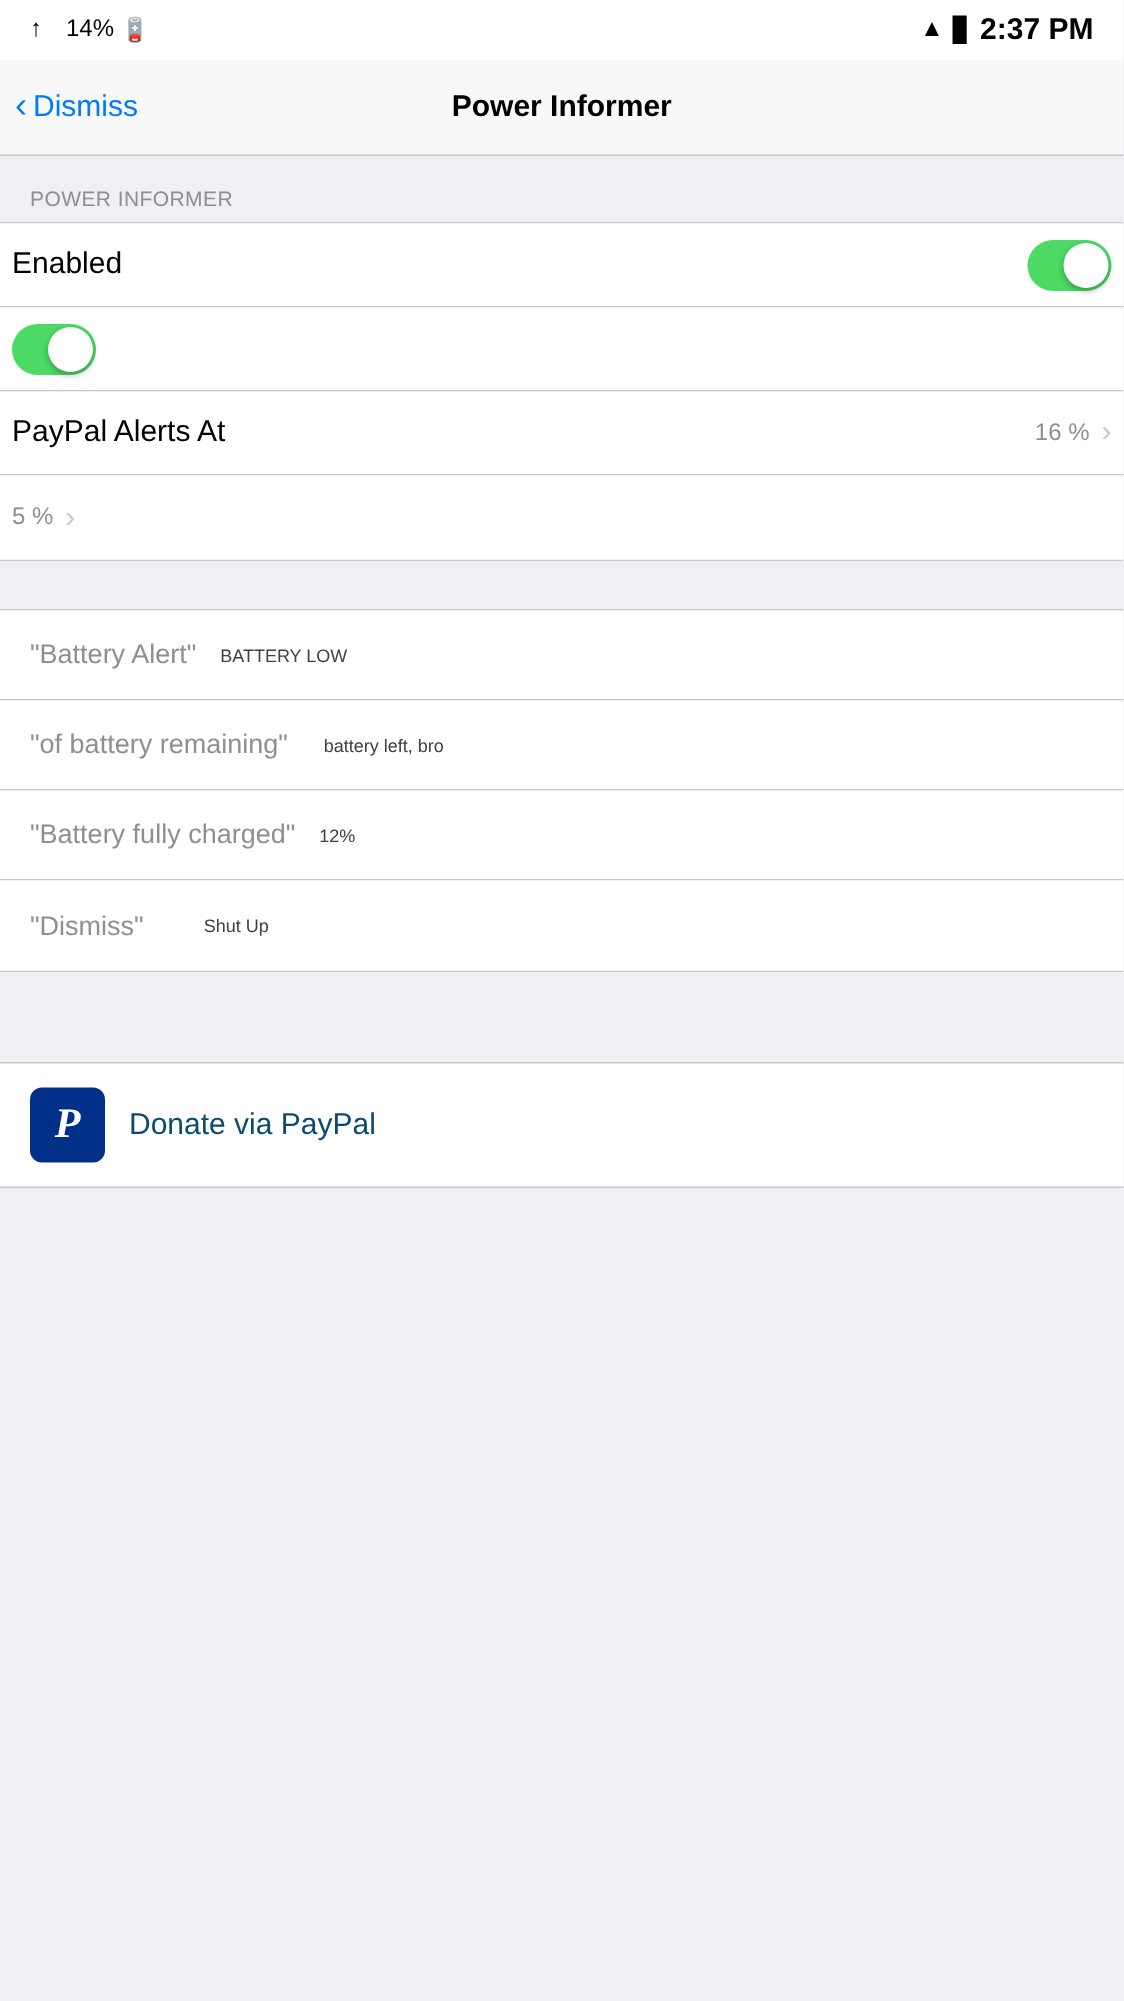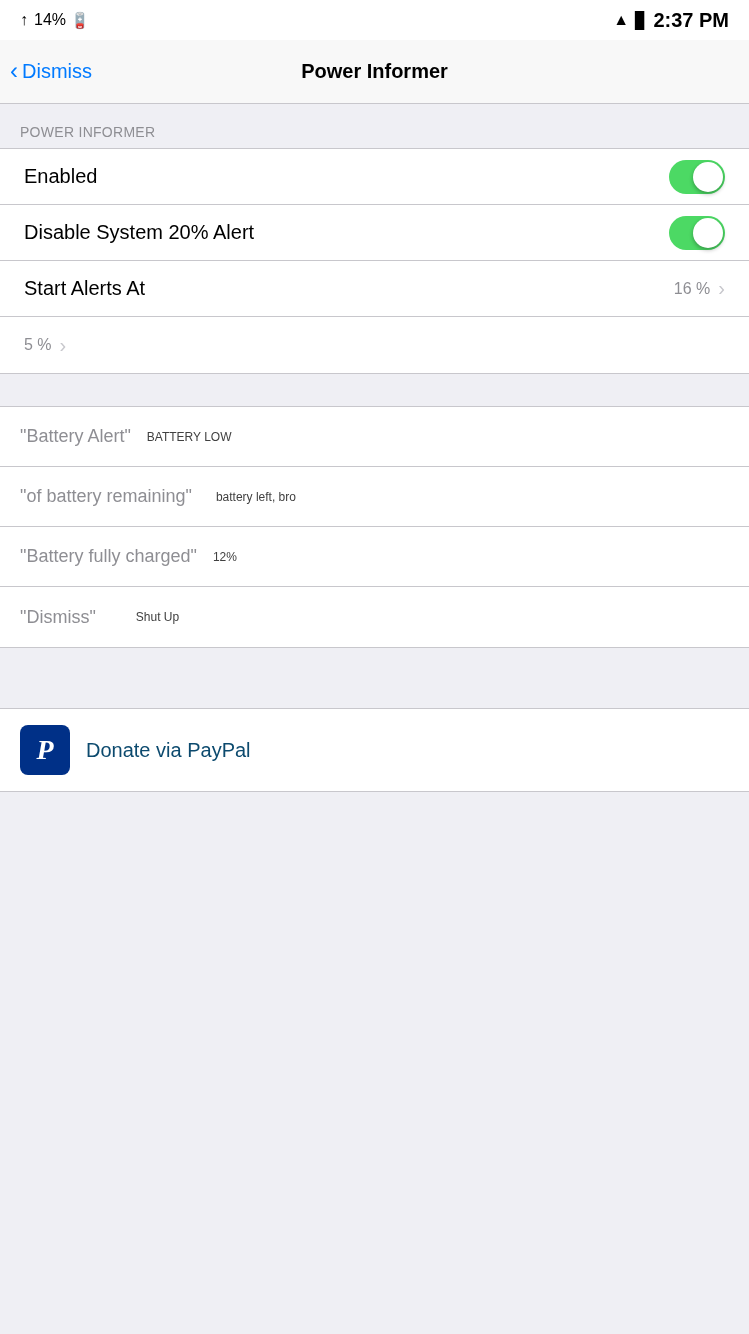--- a/index.html
+++ b/index.html
@@ -82,21 +82,21 @@
       background: #efeff4;
     }
     .section-body {
       background: #fff;
       border-top: 1px solid #c8c7cc;
       border-bottom: 1px solid #c8c7cc;
     }
     .row {
       display: flex;
       align-items: center;
-      padding: 0 24px;
+      padding: 0 8px;
       min-height: 56px;
       border-bottom: 1px solid #c8c7cc;
       background: #fff;
     }
     .row:last-child {
       border-bottom: none;
     }
     .row-label {
       font-size: 20px;
       color: #000;
@@ -199,21 +199,21 @@
       height: 12px;
       background: #efeff4;
     }
   </style>
 </head>
 <body>
 
 <div class="status-bar">
   <div class="status-bar-left">
     <span style="font-size:16px;">↑</span>
-    <span style="font-size:16px; margin-left:6px;">14%</span>
+    <span style="font-size:16px; margin-left:16px;">14%</span>
     <span style="font-size:16px; margin-left:4px;">🪫</span>
   </div>
   <div class="status-icons">
     <span style="font-size:16px;">▲</span>
     <span style="font-size:16px;">▊</span>
     <span style="font-size:20px; font-weight:600;">2:37 PM</span>
   </div>
 </div>
 
 <div class="nav-bar">
@@ -229,28 +229,27 @@
   <div class="section-body">
 
     <div class="row">
       <span class="row-label">Enabled</span>
       <div class="toggle on">
         <div class="toggle-knob"></div>
       </div>
     </div>
 
     <div class="row">
-      <span class="row-label">Disable System 20% Alert</span>
       <div class="toggle on">
         <div class="toggle-knob"></div>
       </div>
     </div>
 
     <div class="row">
-      <span class="row-label">Start Alerts At</span>
+      <span class="row-label">PayPal Alerts At</span>
       <span class="row-value">16 %</span>
       <span class="row-chevron">›</span>
     </div>
 
     <div class="row">
       <span class="row-value">5 %</span>
       <span class="row-chevron">›</span>
     </div>
 
   </div>

